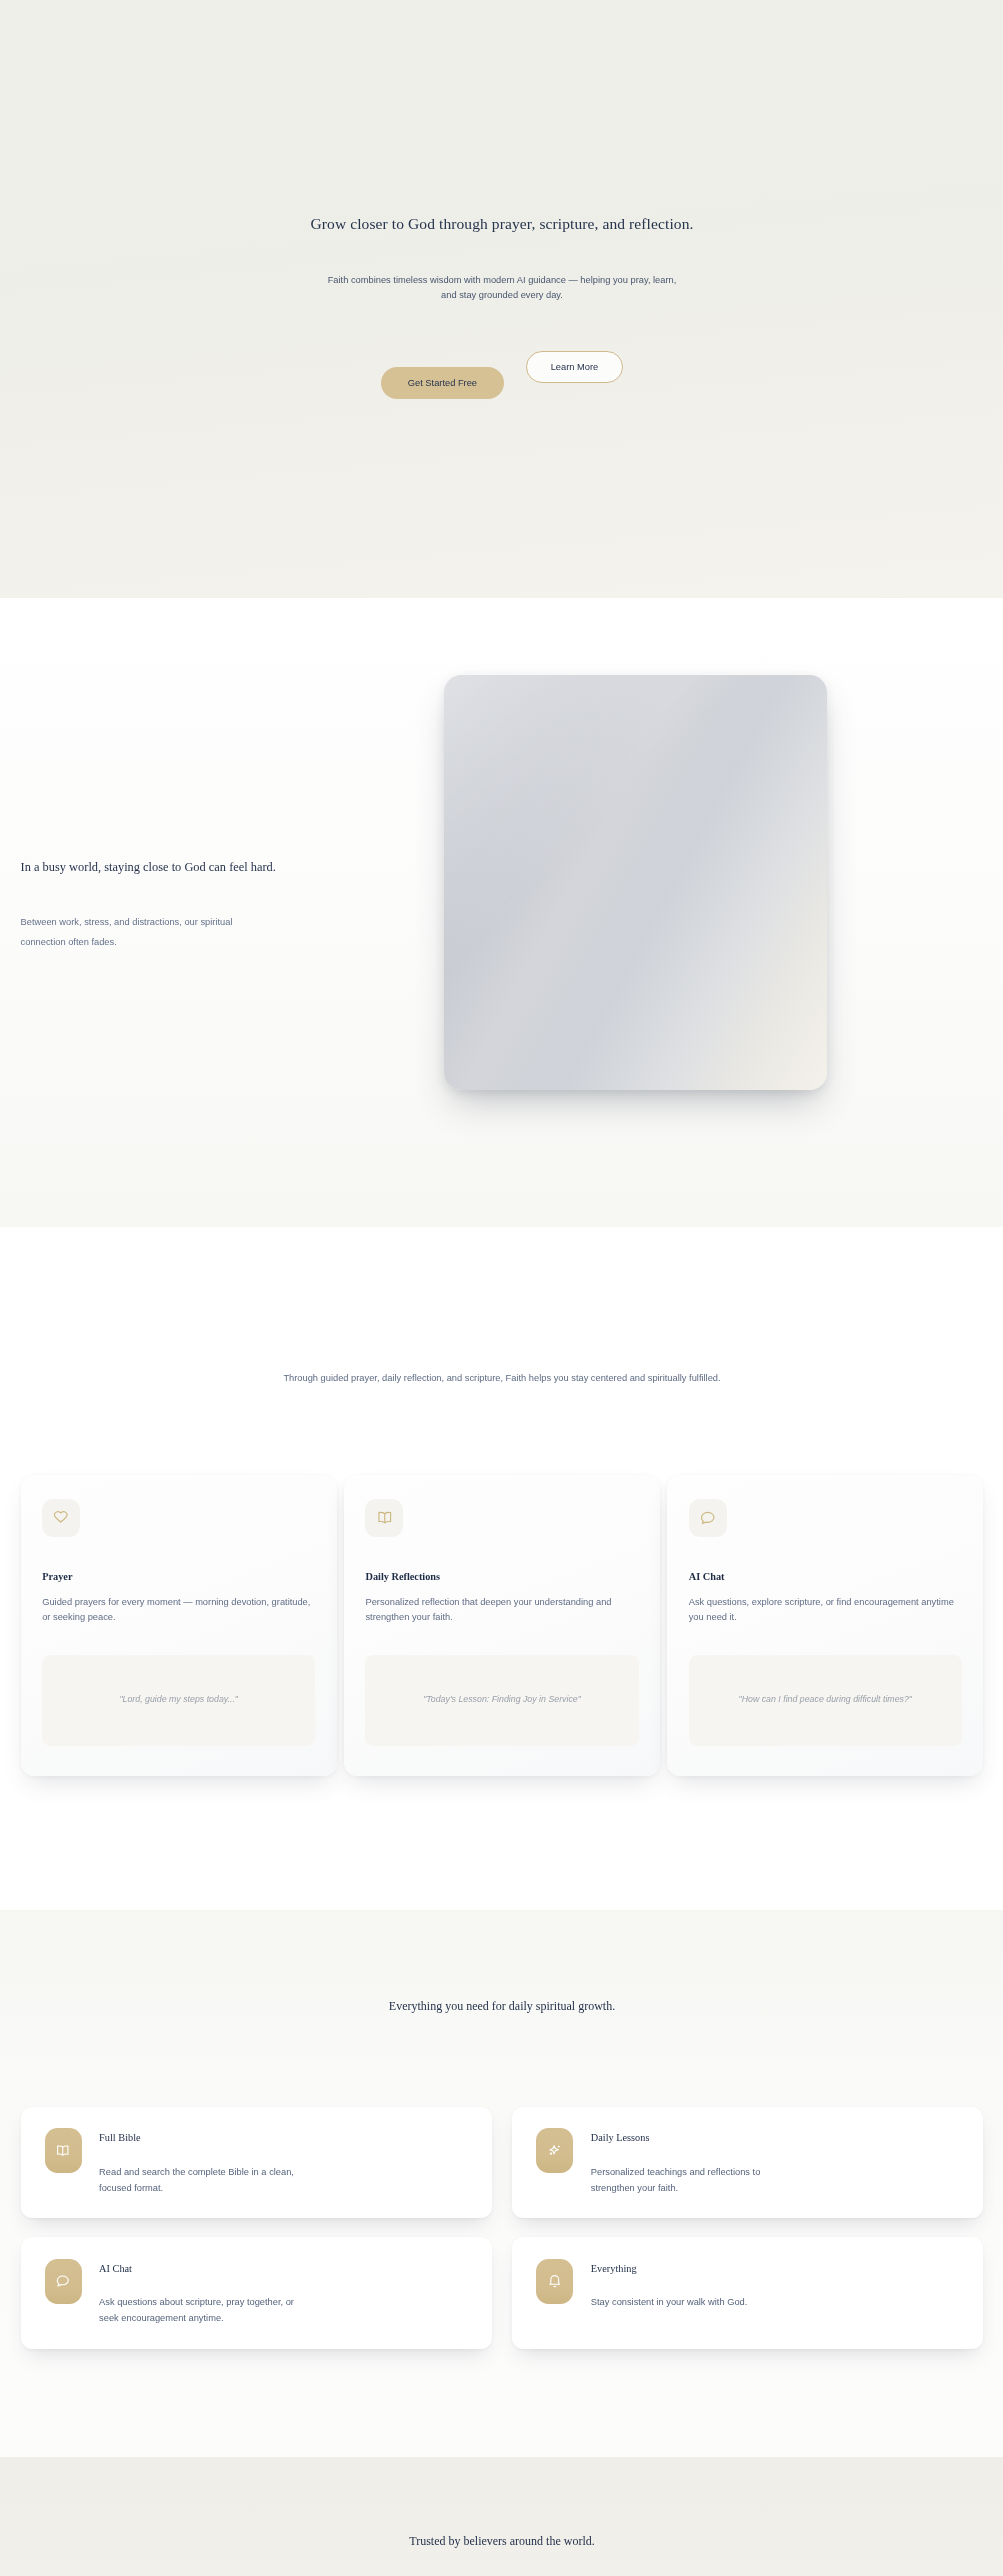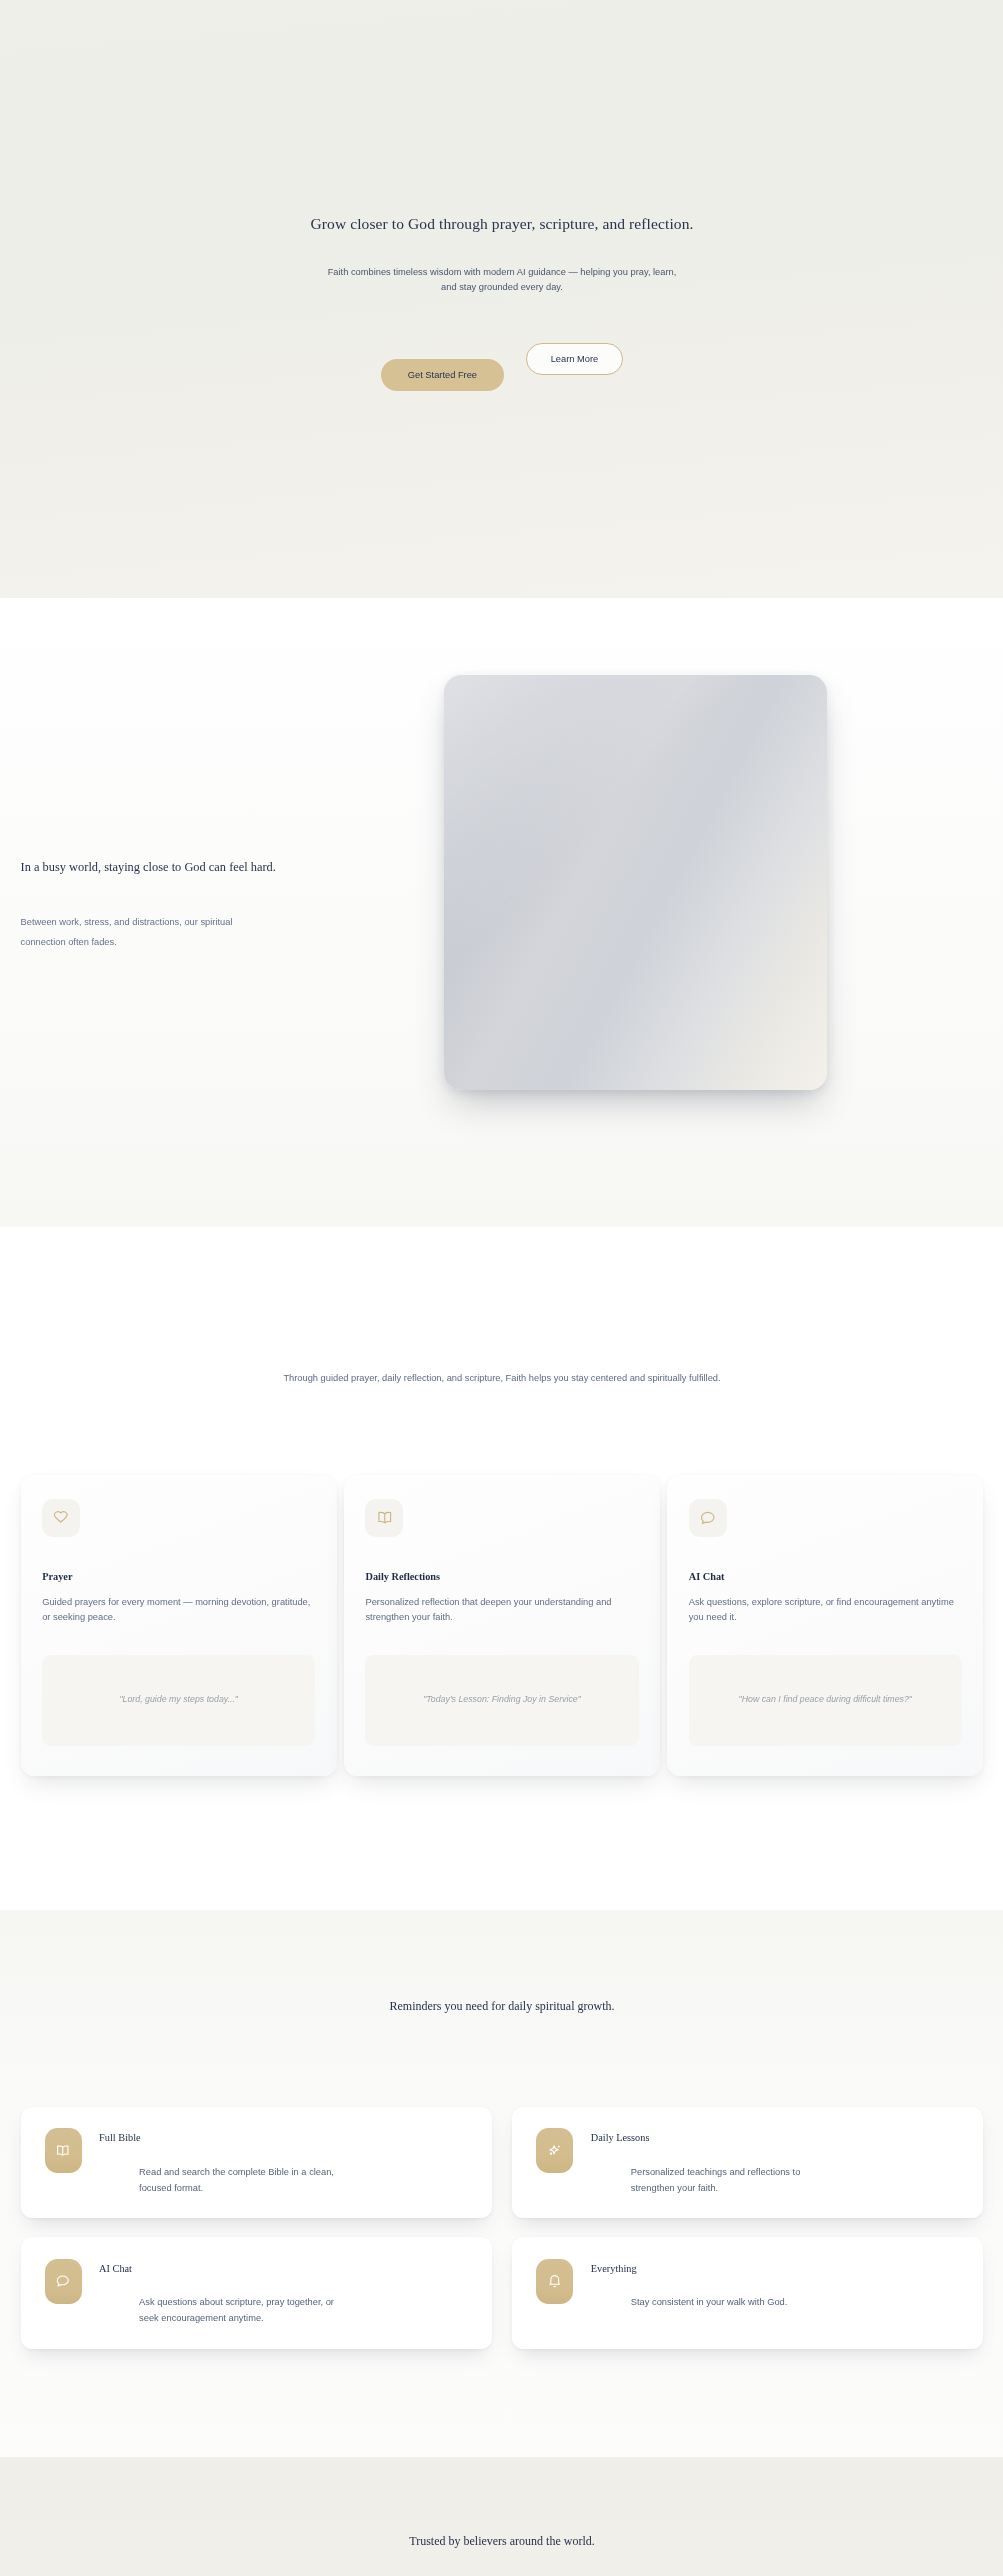--- a/index.html
+++ b/index.html
@@ -25,21 +25,21 @@
   }
   .hero-title {
     font-family:"Liberation Serif", serif;
     font-size:15.5px;
     font-weight:400;
     color:#26334d;
     letter-spacing:0.1px;
     text-align:right;
   }
   .hero-sub {
-    margin-top:32px;
+    margin-top:40px;
     font-size:9.3px;
     line-height:1.62;
     color:#48566e;
     text-align:center;
     max-width:361px;
   }
   .hero-actions {
     margin-top:32px;
     display:flex;
     gap:21.6px;
@@ -208,21 +208,20 @@
     font-size:10.3px;
     font-weight:400;
     color:#1d2b45;
   }
   .feat-desc {
     margin-top:21.6px;
     font-size:9.3px;
     line-height:1.72;
     color:#55637c;
     max-width:216px;
-    margin-left:40px;
   }
 
   
   .testimonials {
     background:linear-gradient(180deg,#efeee8 0%,#f0efe9 45%,#f2f1ec 100%);
     padding:77px 0 103px;
   }
 </style>
 </head>
 <body>
@@ -282,21 +281,21 @@
       </div>
       <div class="card3-title">AI Chat</div>
       <div class="card3-desc">Ask questions, explore scripture, or find encouragement anytime you need it.</div>
       <div class="card3-quote">"How can I find peace during difficult times?"</div>
     </div>
 
   </div>
 </section>
 
 <section class="features">
-  <h2 class="sec-head">Reminders you need for daily spiritual growth.</h2>
+  <h2 class="sec-head">Everything you need for daily spiritual growth.</h2>
 
   <div class="grid4">
 
     <div class="feat">
       <div class="feat-icon">
         <svg width="15.5" height="15.5" viewBox="0 0 24 24" fill="none" stroke="#ffffff" stroke-width="1.7" stroke-linejoin="round">
           <path d="M12 6.5C10.5 5 8.2 4.5 4 4.8v12.4c4.2-.3 6.5.2 8 1.7 1.5-1.5 3.8-2 8-1.7V4.8c-4.2-.3-6.5.2-8 1.7z"></path>
           <path d="M12 6.5v12.4"></path>
         </svg>
       </div>

